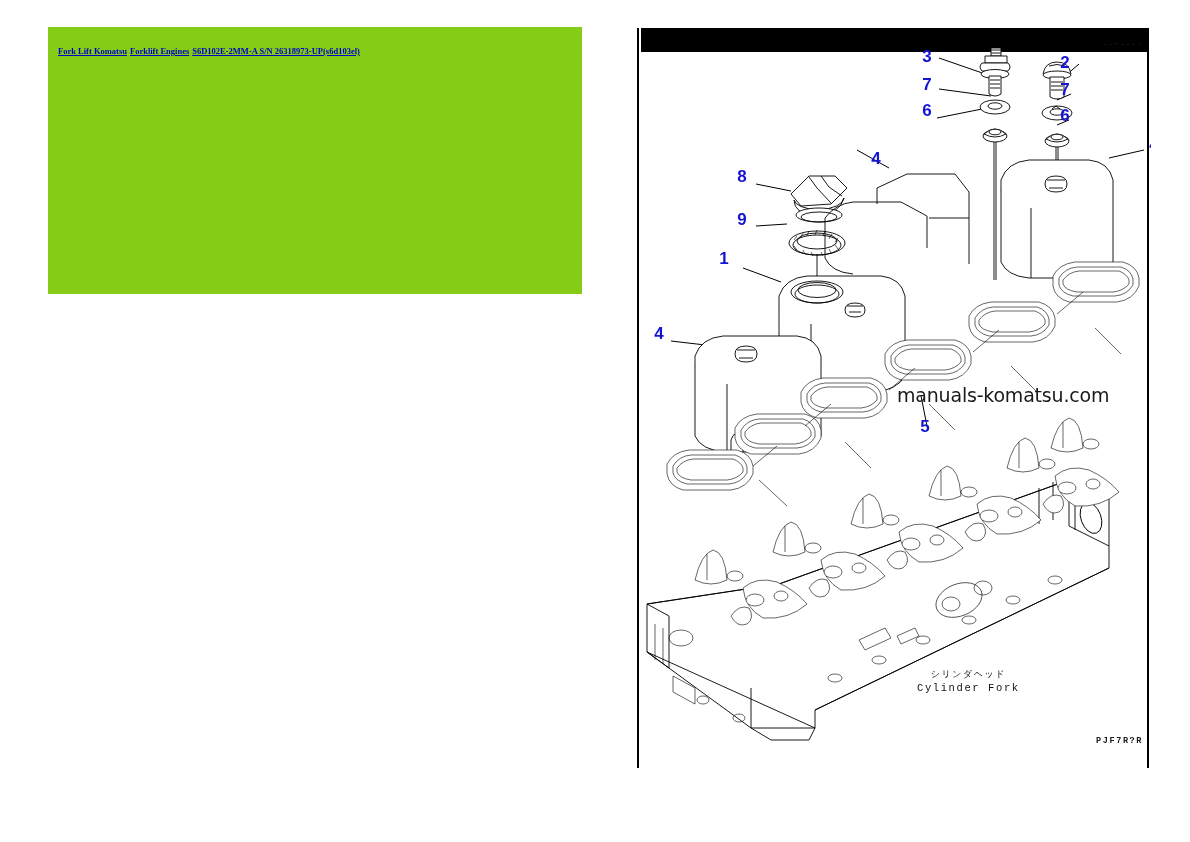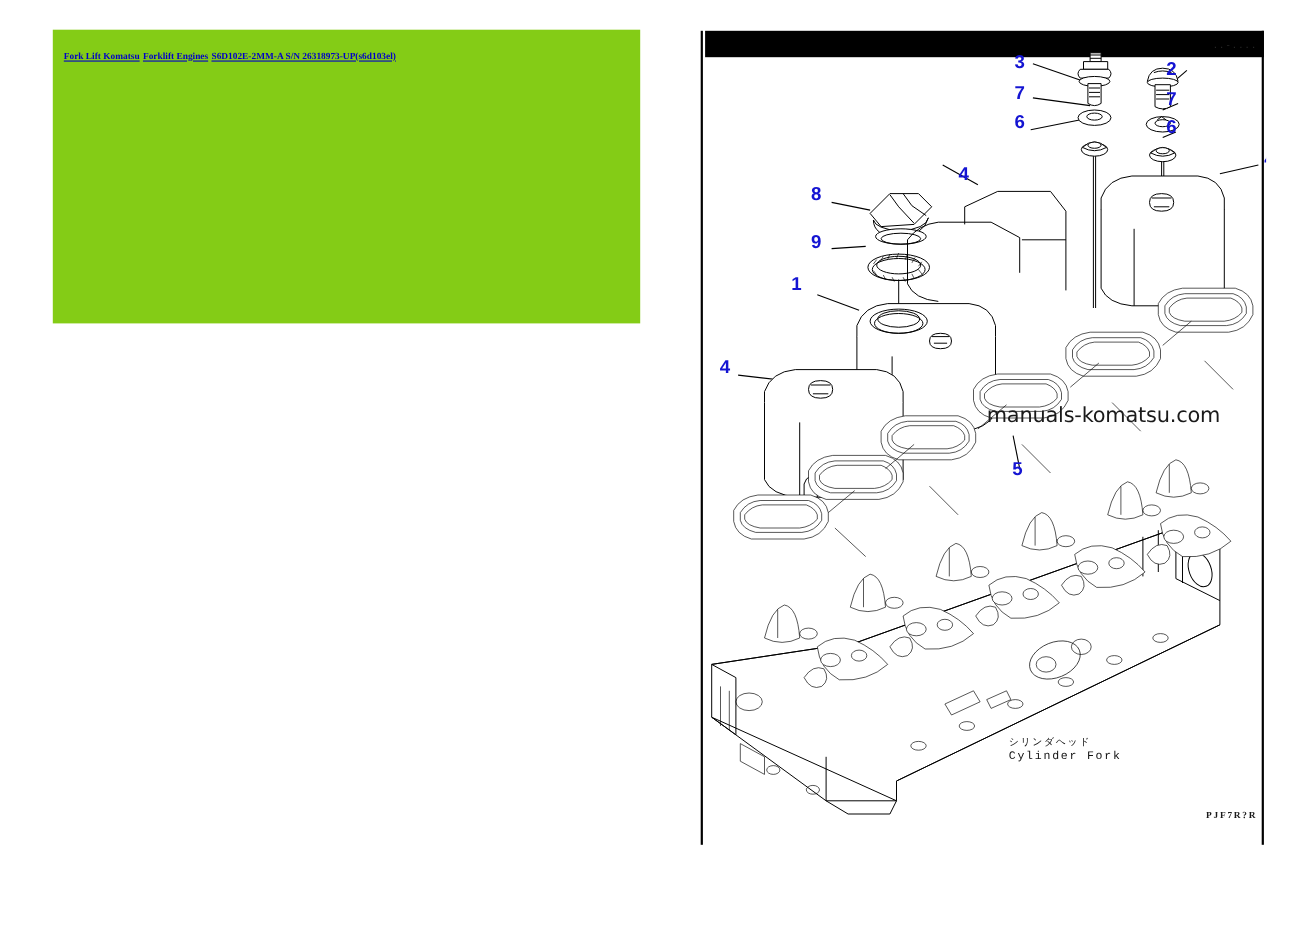--- a/index.html
+++ b/index.html
@@ -60,42 +60,43 @@
     position: absolute;
     right: 4px; top: 10px;
     font-family: "Liberation Mono", monospace;
     font-size: 8px;
     color: #2a2a2a;
     letter-spacing: 1px;
   }
   #sheet-code-bottom {
     position: absolute;
     right: 4px; bottom: 22px;
-    font-family: Liberation Serif, serif;
+    font-family: Liberation Mono, monospace;
     font-size: 8.5px;
     font-weight: bold;
     color: #1a1a1a;
     letter-spacing: 1.6px;
   }
   #watermark {
     position: absolute;
-    left: 258px; top: 339px;
+    left: 258px; top: 356px;
     font-family: "DejaVu Sans", sans-serif;
     font-size: 19px;
     color: #1a1a1a;
     letter-spacing: -0.2px;
     white-space: nowrap;
     pointer-events: none;
   }
   #part-name-label {
     position: absolute;
     left: 278px; top: 640px;
     font-family: "Liberation Mono", monospace;
     color: #111;
     white-space: nowrap;
+    text-align: center;
   }
   #part-name-label .jp { display: block; font-size: 9px; letter-spacing: 1.5px; }
   #part-name-label .en { display: block; font-size: 10.5px; letter-spacing: 1.6px; margin-top: 1px; }
 
   svg.art { position: absolute; left: 0; top: 0; }
   .callout {
     fill: #1414d2;
     font-family: "Liberation Sans", sans-serif;
     font-size: 17px;
     font-weight: bold;

